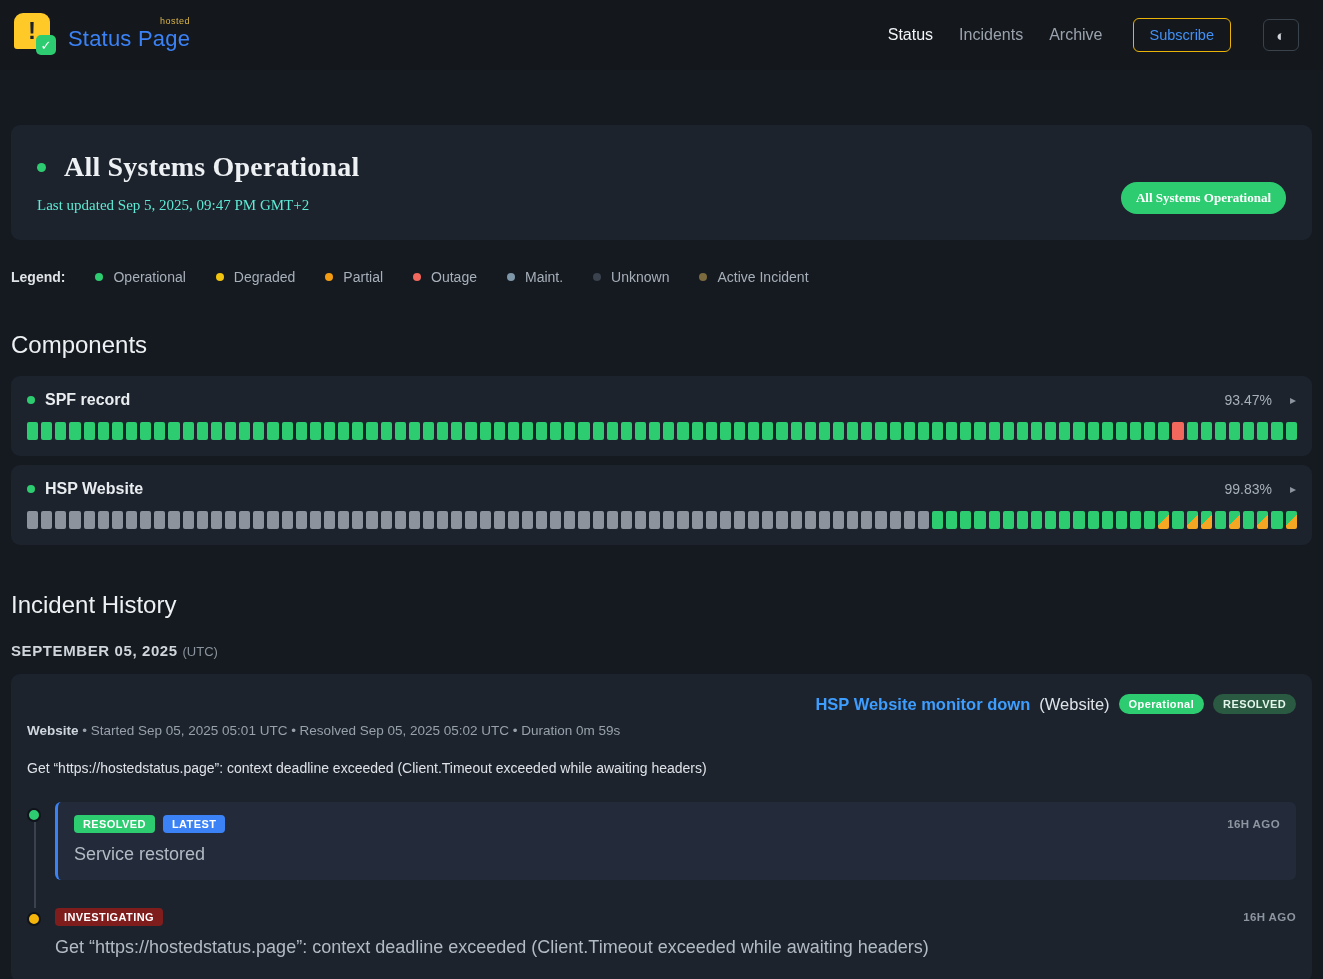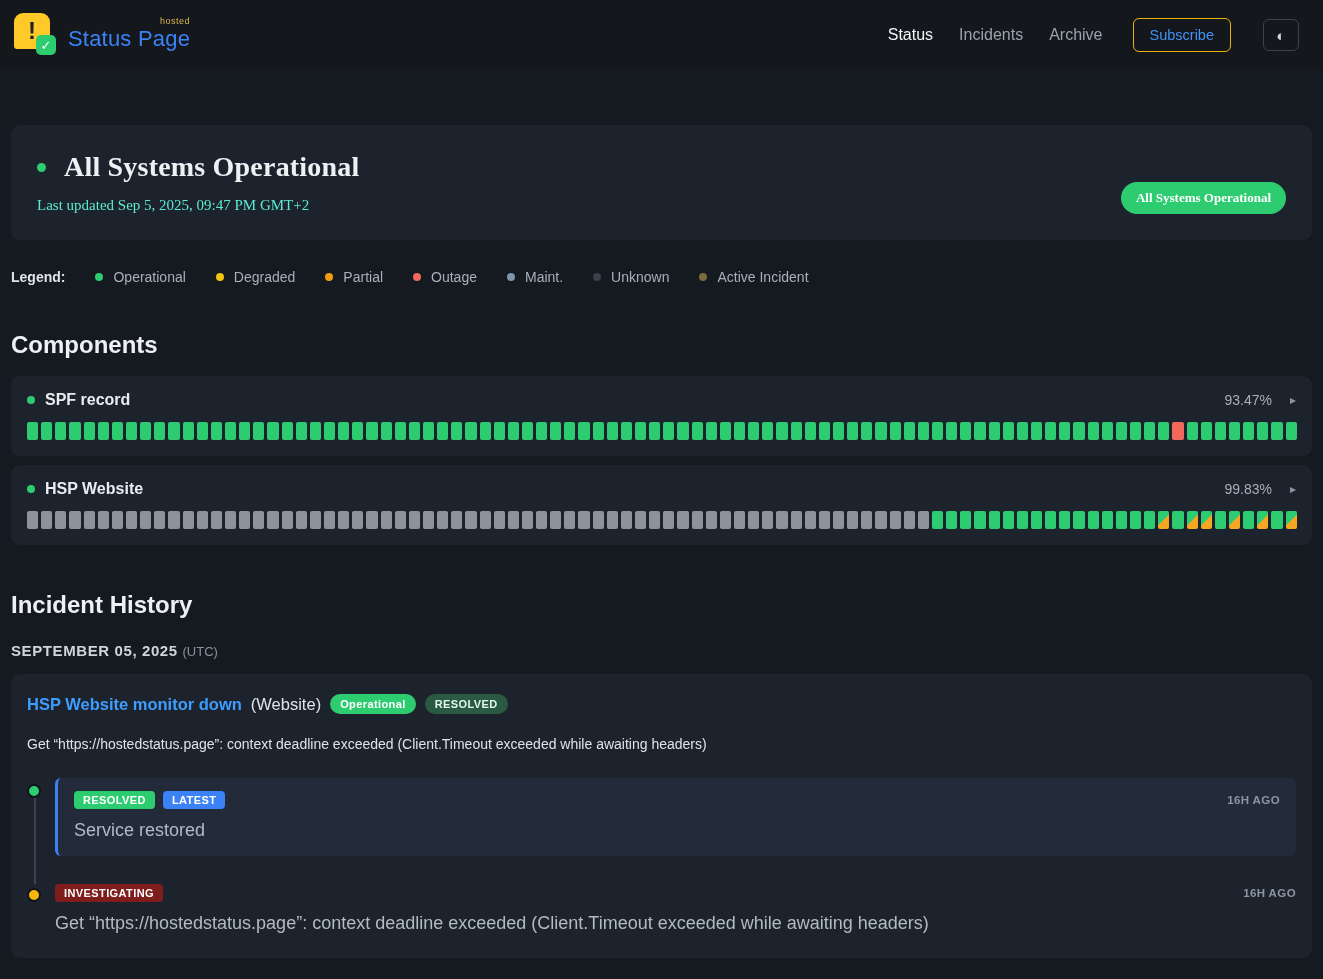--- a/index.html
+++ b/index.html
@@ -76,40 +76,40 @@
     padding: 8px 15px; border-radius: 17px; margin-top: 12px; white-space: nowrap;
   }
 
   
   .legend { display: flex; align-items: center; gap: 30px; margin-top: 29px; }
   .legend-label { font-weight: 700; font-size: 14px; color: #dfe3e7; }
   .legend-item { display: inline-flex; align-items: center; gap: 10px; }
   .legend-text { color: #a7afb9; font-size: 14px; }
 
   
-  .section-title { margin-top: 46px; font-size: 24px; font-weight: 700; color: #eef1f3; }
+  .section-title { margin-top: 46px; font-size: 24px; font-weight: 400; color: #eef1f3; }
   .component-card { margin-top: 17px; padding: 15px 16px 16px; }
   .component-card + .component-card { margin-top: 9px; }
   .component-header { display: flex; align-items: center; gap: 10px; cursor: pointer; }
   .component-name { font-size: 16px; font-weight: 600; color: #e9edf0; }
   .spacer { flex: 1; }
   .uptime-pct { color: #a7afb9; font-size: 14px; }
   .expand-icon { color: #8d95a0; font-size: 12px; margin-left: 8px; cursor: pointer; }
   .bars { display: flex; gap: 3px; height: 18px; margin-top: 13px; }
   .bar { flex: 1; border-radius: 2px; }
   .bar-g { background: #2ecc71; }
   .bar-r { background: #f2685c; }
   .bar-e { background: #8d939d; }
   .bar-p { background: linear-gradient(135deg, #2ecc71 0 50%, #f5a623 50% 100%); }
 
   
   .date-heading { margin-top: 23px; font-size: 15px; font-weight: 700; color: #cfd5db; letter-spacing: .6px; }
   .date-heading .utc { font-size: 13px; font-weight: 400; color: #8b939c; letter-spacing: 0; }
   .incident-card { margin-top: 15px; padding: 20px 16px 24px; }
-  .incident-title-row { display: flex; align-items: center; gap: 9px; flex-wrap: wrap; }
+  .incident-title-row { display: flex; align-items: center; gap: 9px; flex-wrap: wrap; justify-content: flex-end; }
   .incident-link { color: #3d9eff; font-size: 16.5px; font-weight: 700; text-decoration: none; cursor: pointer; }
   .incident-component { color: #dfe4e8; font-size: 16.5px; font-weight: 500; }
   .badge {
     display: inline-block; font-size: 11px; font-weight: 700;
     padding: 3px 9px; border-radius: 4px; letter-spacing: .4px; color: #fff;
   }
   .badge.pill { border-radius: 11px; padding: 4px 10px; }
   .badge-green { background: #2ecc71; }
   .badge-green-muted { background: #2a5a41; color: #e3f6ec; }
   .badge-blue { background: #3b82f6; }
@@ -421,20 +421,24 @@
     <span class="utc">(UTC)</span>
   </div>
 
   <div class="card incident-card">
     <div class="incident-title-row">
       <a class="incident-link">HSP Website monitor down</a>
       <span class="incident-component">(Website)</span>
       <span class="badge badge-green pill">Operational</span>
       <span class="badge badge-green-muted pill">RESOLVED</span>
     </div>
+    <p class="incident-meta">
+      <strong>Website</strong>
+      <span>• Started Sep 05, 2025 05:01 UTC • Resolved Sep 05, 2025 05:02 UTC • Duration 0m 59s</span>
+    </p>
     <p class="incident-desc">Get “https://hostedstatus.page”: context deadline exceeded (Client.Timeout exceeded while awaiting headers)</p>
 
     <div class="timeline">
       <div class="update">
         <span class="tl-dot green"></span>
         <div class="update-box highlight">
           <div class="update-head">
             <span class="badge badge-green">RESOLVED</span>
             <span class="badge badge-blue">LATEST</span>
             <span class="update-time">16H AGO</span>

